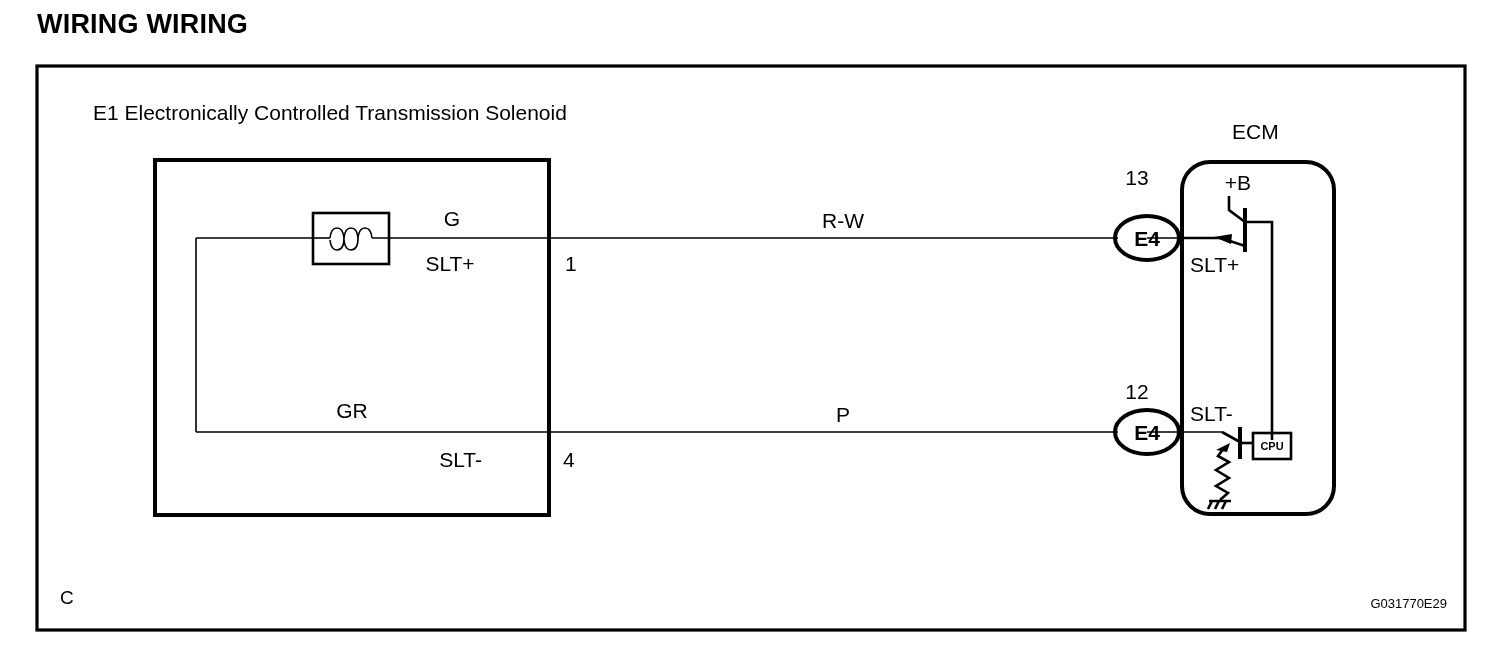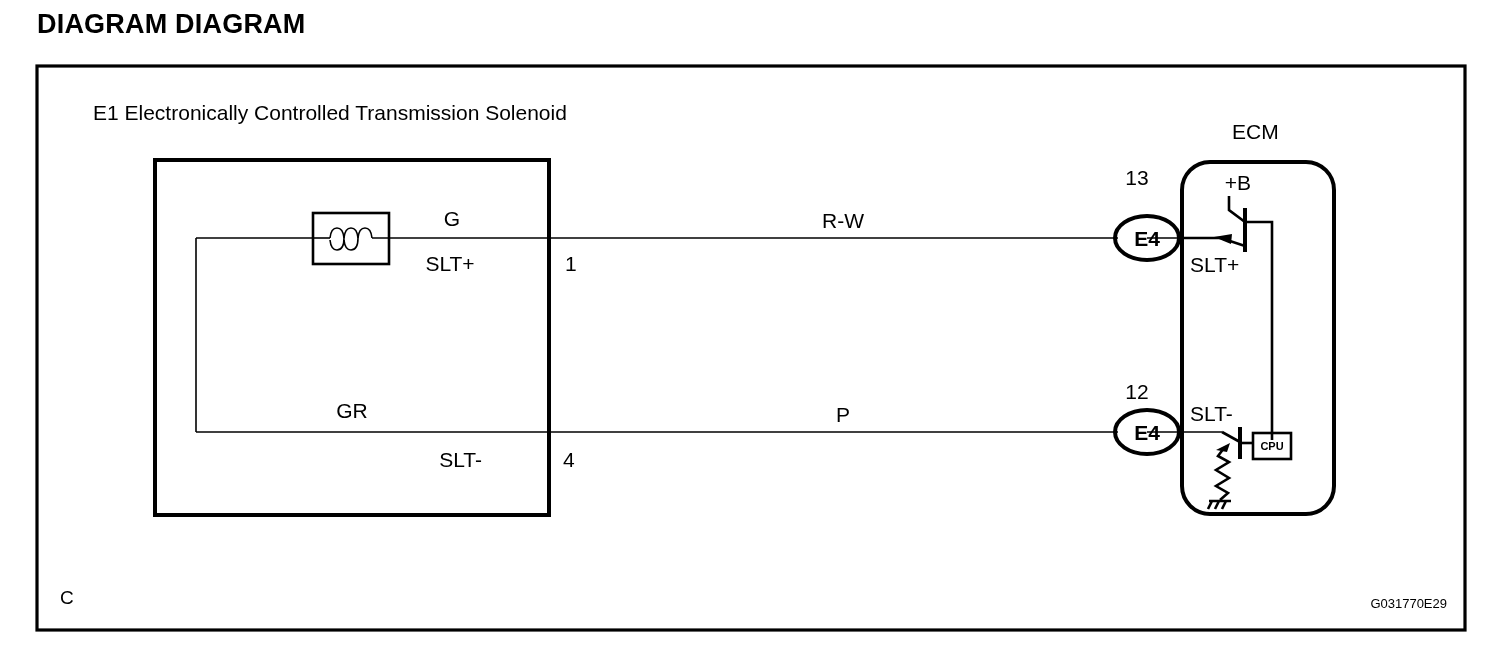--- a/index.html
+++ b/index.html
@@ -53,21 +53,21 @@
   .stroke-med    { fill: none; stroke: #000; stroke-width: 2.6; }
   .stroke-thick  { fill: none; stroke: #000; stroke-width: 4; }
   .stroke-frame  { fill: none; stroke: #000; stroke-width: 3.2; }
   .fill-black    { fill: #000; stroke: none; }
 </style>
 </head>
 <body>
 
 <div id="page">
 
-  <div class="page-title">DIAGRAM DIAGRAM</div>
+  <div class="page-title">WIRING WIRING</div>
 
   <svg class="diagram" viewBox="0 0 1504 652">
 
     <rect class="stroke-frame" x="37" y="66" width="1428" height="564"></rect>
 
     <text class="t-label" x="93" y="120">E1 Electronically Controlled Transmission Solenoid</text>
 
     <text class="t-ecm" x="1232" y="139">ECM</text>
 
     <rect class="stroke-thick" x="155" y="160" width="394" height="355"></rect>

